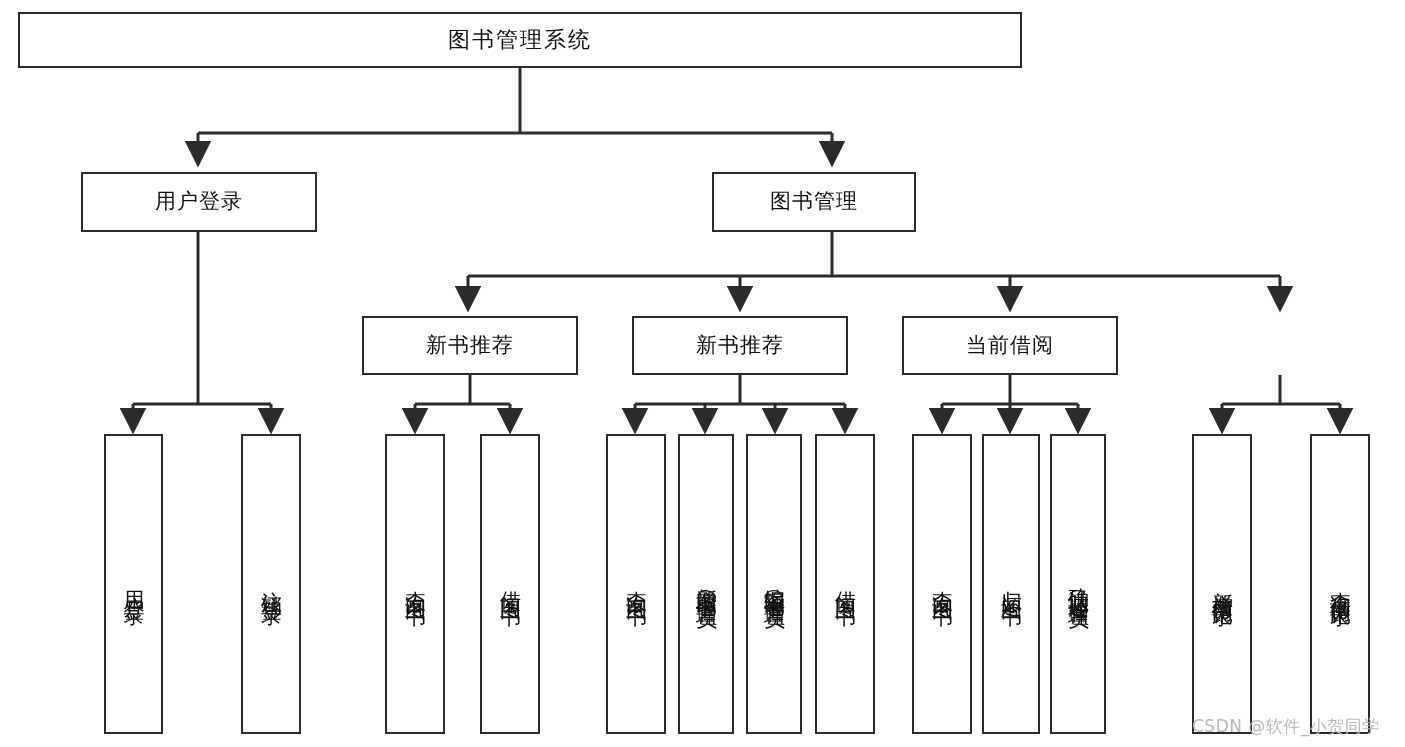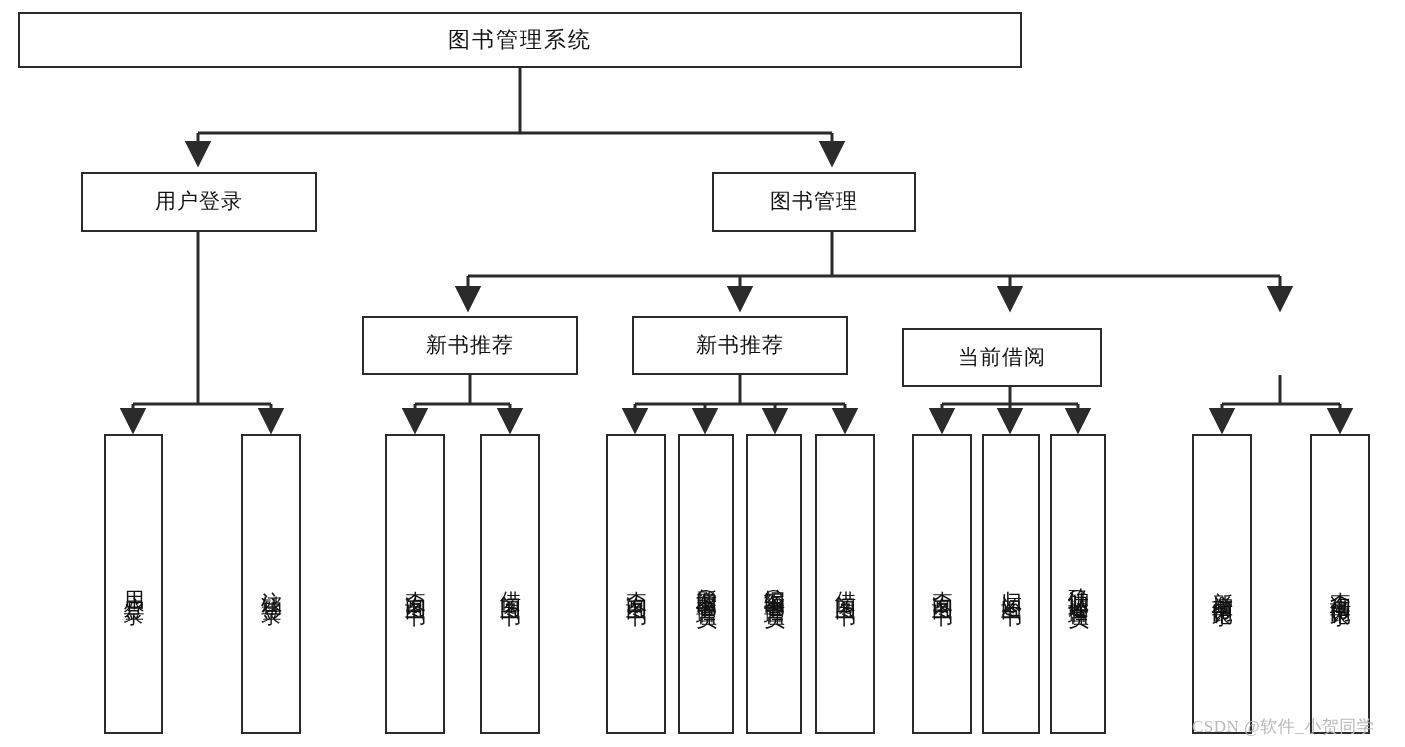--- a/index.html
+++ b/index.html
@@ -132,21 +132,21 @@
   <div class="node node-h" style="left:712px; top:172px; width:204px; height:60px;">
     <span>图书管理</span>
   </div>
 
   <div class="node node-h" style="left:362px; top:316px; width:216px; height:59px;">
     <span>新书推荐</span>
   </div>
   <div class="node node-h" style="left:632px; top:316px; width:216px; height:59px;">
     <span>新书推荐</span>
   </div>
-  <div class="node node-h" style="left:902px; top:316px; width:200px; height:59px;margin-top:12px;">
+  <div class="node node-h" style="left:902px; top:316px; width:216px; height:59px;">
     <span>当前借阅</span>
   </div>
 
   <div class="node node-v" style="left:104px; top:434px; width:59px; height:300px;">
     <span>用户登录</span>
   </div>
   <div class="node node-v" style="left:241px; top:434px; width:60px; height:300px;">
     <span>注销登录</span>
   </div>
 
@@ -180,15 +180,15 @@
     <span>确认归还（管理员）</span>
   </div>
 
   <div class="node node-v tight" style="left:1192px; top:434px; width:60px; height:300px;">
     <span>新增借阅记录</span>
   </div>
   <div class="node node-v tight" style="left:1310px; top:434px; width:60px; height:300px;">
     <span>查询借阅记录</span>
   </div>
 
-  <div class="watermark" style="left:1192px; top:715px;font-family:Liberation Serif, serif;">CSDN @软件_小贺同学</div>
+  <div class="watermark" style="left:1192px; top:715px;">CSDN @软件_小贺同学</div>
 
 </div>
 
 </body></html>

